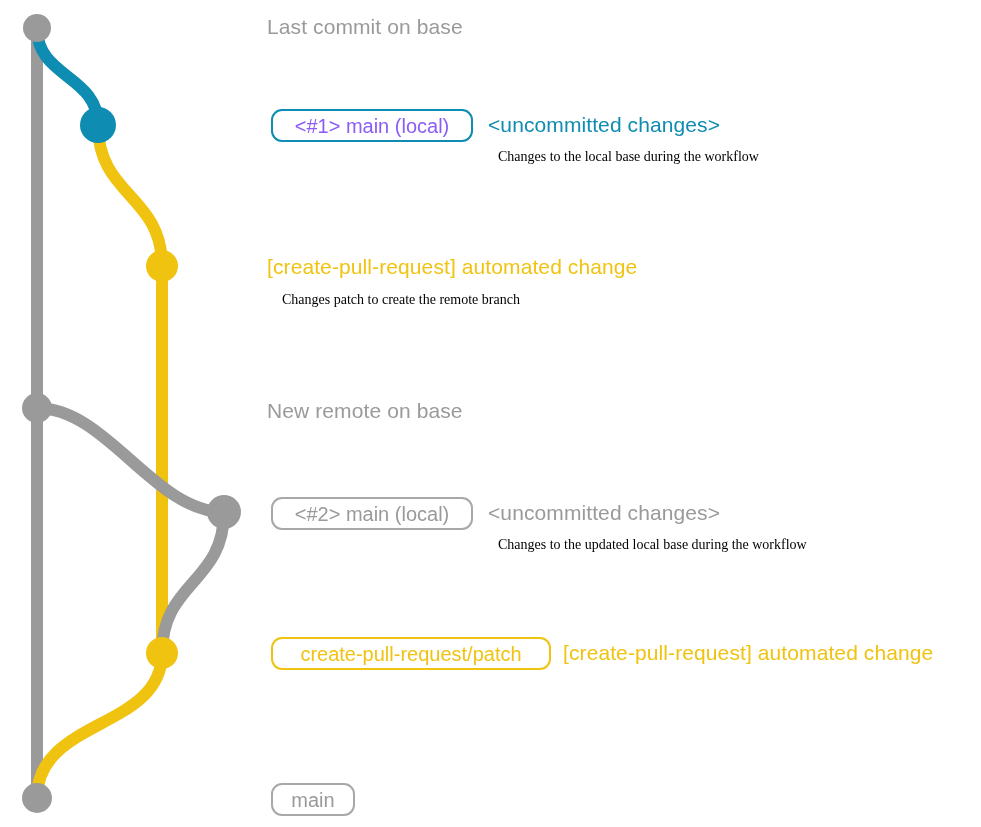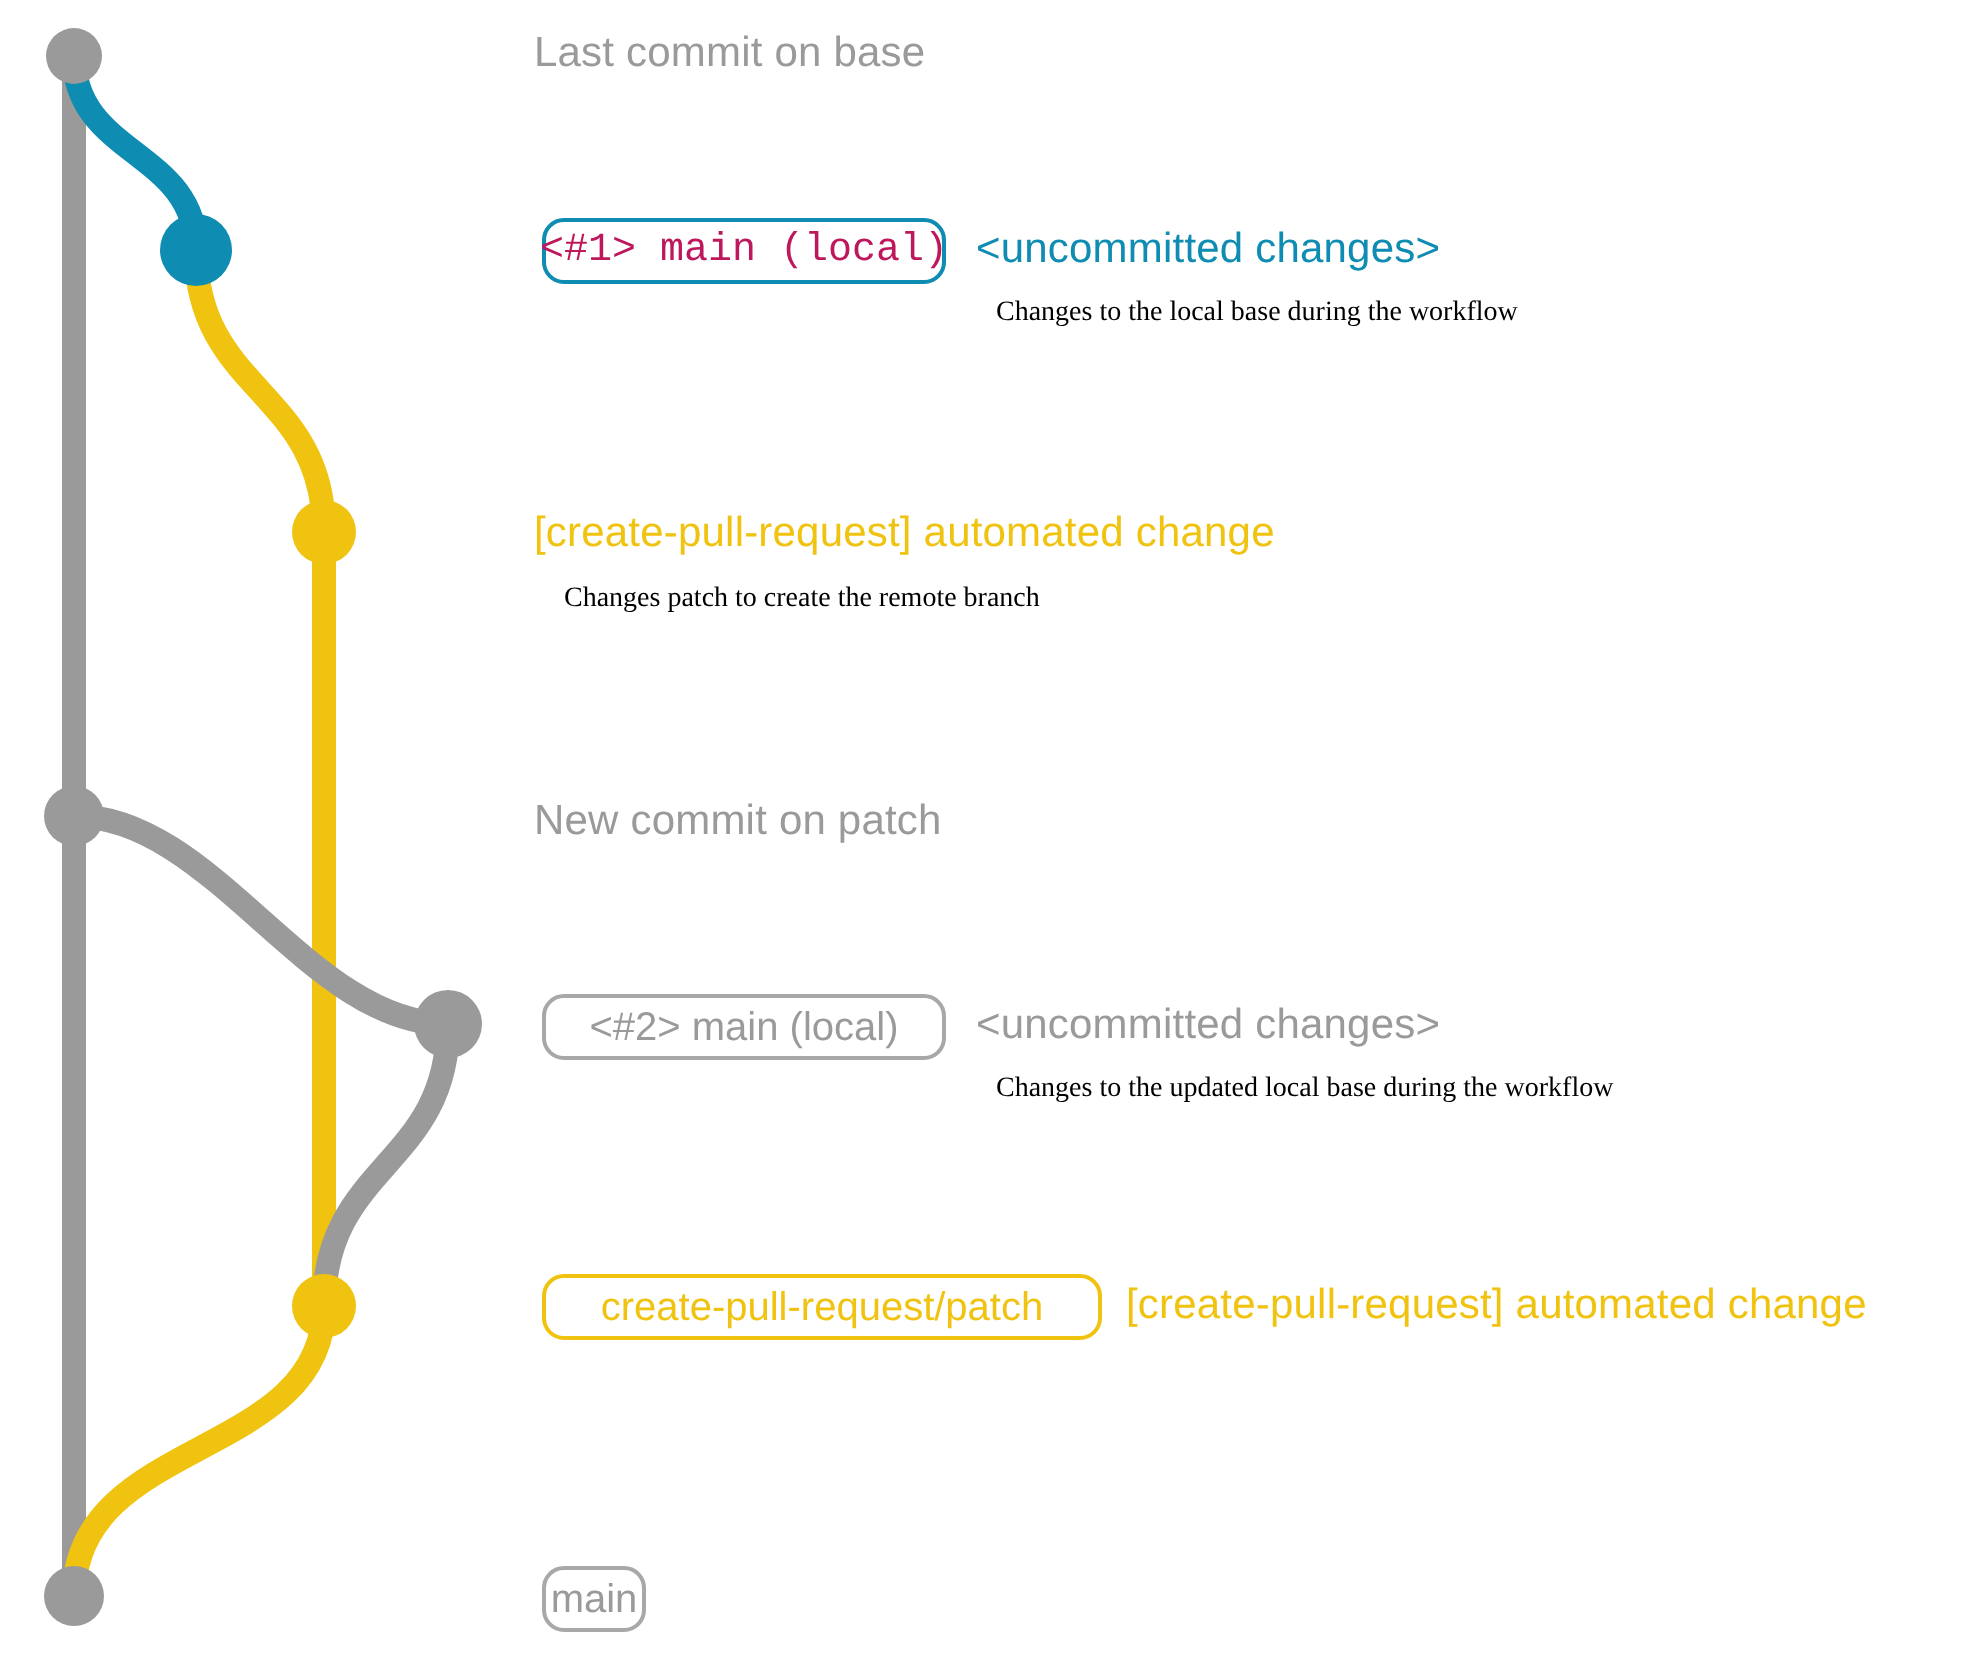--- a/index.html
+++ b/index.html
@@ -55,21 +55,21 @@
     height: 33px;
     padding: 0 13px;
     border: 2px solid currentColor;
     border-radius: 11px;
     background: transparent;
     font-family: "Liberation Sans", sans-serif;
     font-size: 20px;
     line-height: 1;
     white-space: nowrap;
   }
-  .badge.teal  { color: #be185d; border-color: #0e8cb1; font-family: Liberation Mono, monospace; }
+  .badge.teal  { color: #8b5cf6; border-color: #0e8cb1; }
   .badge.gray  { color: #9a9a9a; border-color: #a8a8a8; }
   .badge.amber { color: #f0c311; border-color: #f0c311; }
   .badge .badge-text { display: block; }
 </style>
 </head>
 <body>
 
 <div id="stage">
 
   <svg id="graph-svg" viewBox="0 0 981 827" xmlns="http://www.w3.org/2000/svg">
@@ -99,30 +99,30 @@
 
   <div class="badge teal" style="left:259px; top:109px; width:202px;">
     <span class="badge-text">&lt;#1&gt; main (local)</span>
   </div>
   <div class="headline teal" style="left:476px; top:113px;">&lt;uncommitted changes&gt;</div>
   <div class="subline" style="left:486px; top:146px;">Changes to the local base during the workflow</div>
 
   <div class="headline amber" style="left:255px; top:255px;">[create-pull-request] automated change</div>
   <div class="subline" style="left:270px; top:289px;">Changes patch to create the remote branch</div>
 
-  <div class="headline gray" style="left:255px; top:399px;">New commit on patch</div>
+  <div class="headline gray" style="left:255px; top:399px;">New remote on base</div>
 
   <div class="badge gray" style="left:259px; top:497px; width:202px;">
     <span class="badge-text">&lt;#2&gt; main (local)</span>
   </div>
   <div class="headline gray" style="left:476px; top:501px;">&lt;uncommitted changes&gt;</div>
   <div class="subline" style="left:486px; top:534px;">Changes to the updated local base during the workflow</div>
 
   <div class="badge amber" style="left:259px; top:637px; width:280px;">
     <span class="badge-text">create-pull-request/patch</span>
   </div>
   <div class="headline amber" style="left:551px; top:641px;">[create-pull-request] automated change</div>
 
-  <div class="badge gray" style="left:259px; top:783px; width:52px;text-align:right;">
+  <div class="badge gray" style="left:259px; top:783px; width:84px;text-align:right;">
     <span class="badge-text">main</span>
   </div>
 
 </div>
 
 </body></html>

